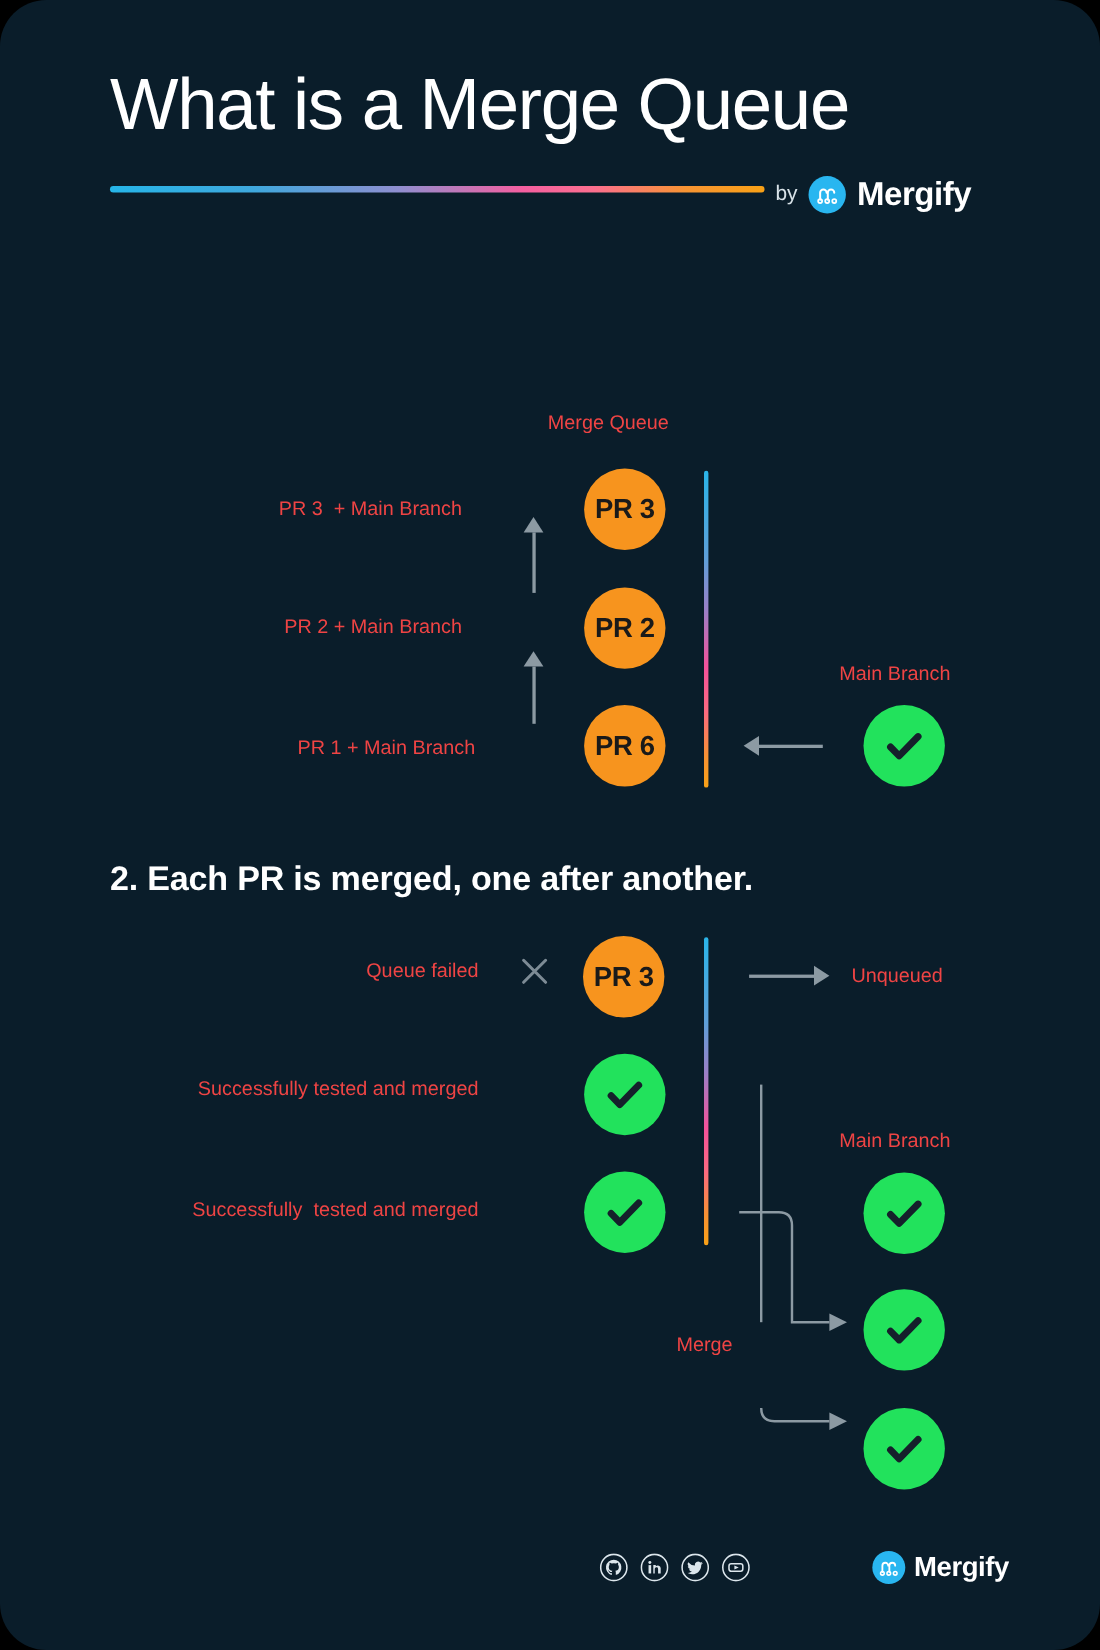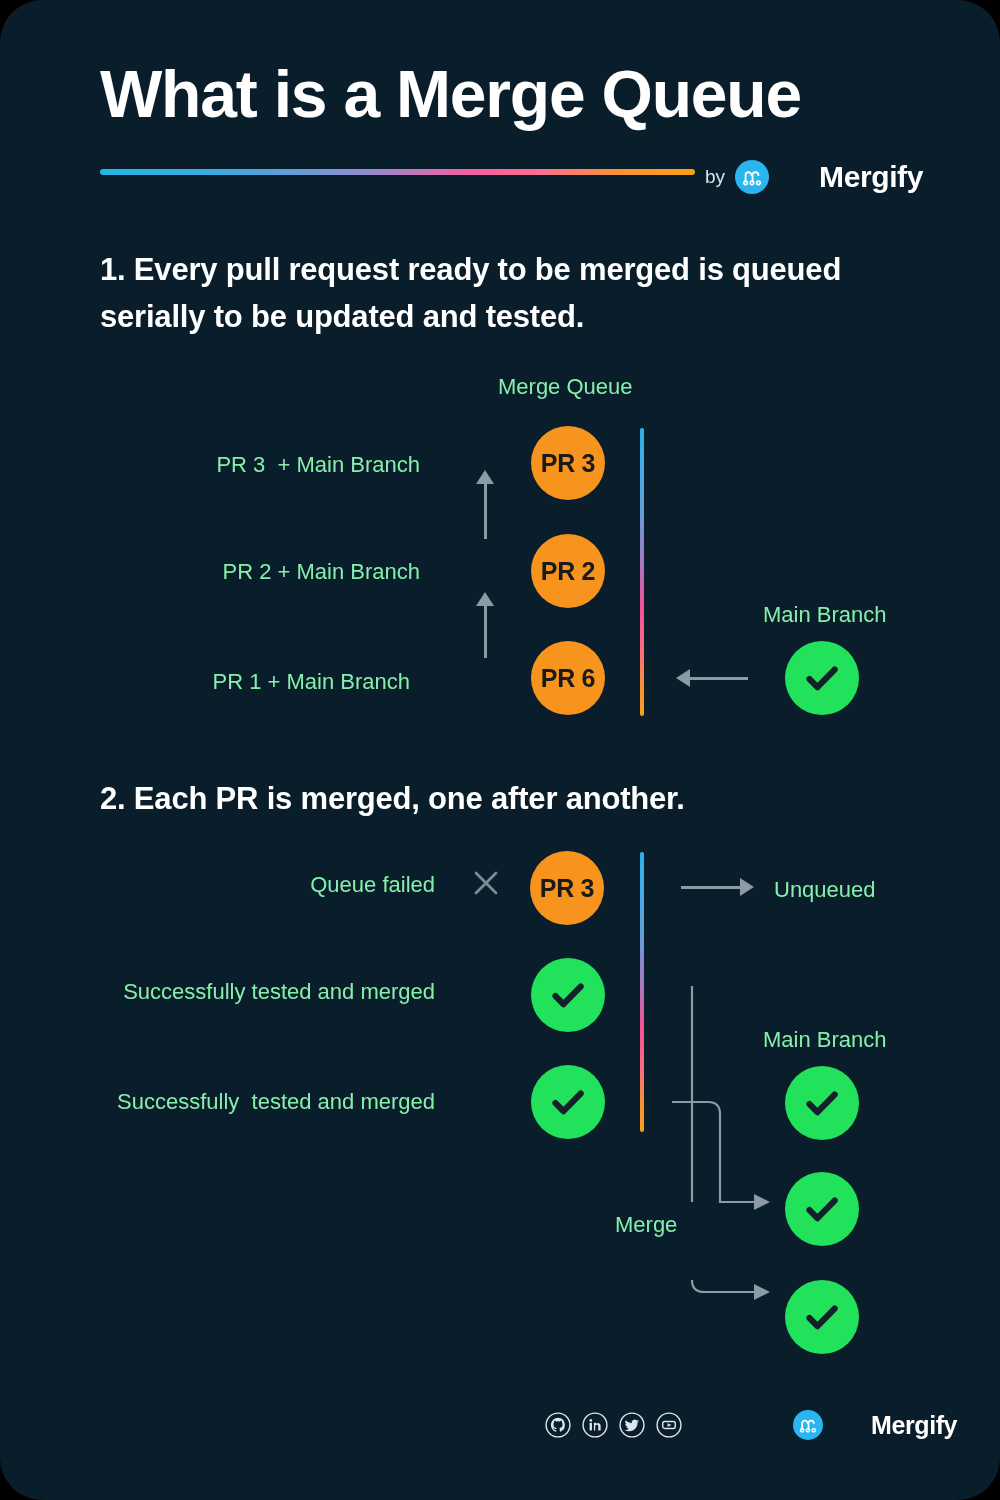--- a/index.html
+++ b/index.html
@@ -13,53 +13,53 @@
     width:1000px; height:1500px;
     background:#0a1d2a;
     border-radius:42px;
     overflow:hidden;
   }
 
   
   .title{
     position:absolute; left:100px; top:60px;
     width:830px;
-    font-size:66px; font-weight:bold; letter-spacing:-1.2px;
+    font-size:66px; font-weight:normal; letter-spacing:-1.2px;
     color:#ffffff; line-height:1.05;
   }
   .gradbar{
     position:absolute; left:100px; top:169px;
     width:595px; height:6px; border-radius:3px;
     background:linear-gradient(90deg,#26b5e8 0%,#3fa8dd 22%,#8f8fd0 44%,#f45fa0 63%,#fb6f8e 74%,#f79433 88%,#f9a116 100%);
   }
   .byline{
     position:absolute; left:705px; top:160px;
     display:flex; align-items:center; gap:10px;
   }
   .by-text{ color:#d8e2e8; font-size:19px; }
   .logo-badge{
     width:34px;height:34px;border-radius:50%;
     background:#29b6f0; display:flex;align-items:center;justify-content:center;
   }
-  .logo-word{ color:#ffffff; font-size:30px; font-weight:bold; letter-spacing:-0.4px;margin-left:40px;}
+  .logo-word{ color:#ffffff; font-size:30px; font-weight:bold; letter-spacing:-0.4px;}
 
   
   .sec-head{
     position:absolute; left:100px;
     width:830px;
     color:#ffffff; font-size:31px; font-weight:bold; line-height:1.52;
     letter-spacing:-0.2px;
   }
   #sec1-head{ top:246px; }
   #sec2-head{ top:775px; }
 
   
   .lbl{
     position:absolute;
-    color:#86efac; font-size:22px; white-space:pre;
+    color:#ef4444; font-size:18px; white-space:pre;
   }
   .lbl.r{ text-align:right; }
 
   .circle{
     position:absolute;
     border-radius:50%;
     display:flex; align-items:center; justify-content:center;
   }
   .pr{
     background:#f7941e; color:#1a1a1a;
@@ -120,29 +120,28 @@
       <svg width="22" height="22" viewBox="0 0 24 24">
         <path d="M5 17V10a3.2 3.2 0 016.4 0M12.6 17V10a3.2 3.2 0 016.4 0" stroke="#fff" stroke-width="2" fill="none" stroke-linecap="round"></path>
         <circle cx="5" cy="18.3" r="2" fill="none" stroke="#fff" stroke-width="1.7"></circle>
         <circle cx="12" cy="18.3" r="2" fill="none" stroke="#fff" stroke-width="1.7"></circle>
         <circle cx="19" cy="18.3" r="2" fill="none" stroke="#fff" stroke-width="1.7"></circle>
       </svg>
     </span>
     <span class="logo-word">Mergify</span>
   </div>
 
-  <div class="sec-head" id="sec1-head">1. Every pull request ready to be merged is queued serially to be updated and tested.</div>
 
   <div class="lbl" style="left:498px;top:374px;">Merge Queue</div>
 
   <div class="qline" style="left:640px;top:428px;height:288px;"></div>
 
   <div class="lbl r" style="left:180px;top:452px;width:240px;">PR 3  + Main Branch</div>
   <div class="lbl r" style="left:180px;top:559px;width:240px;">PR 2 + Main Branch</div>
-  <div class="lbl r" style="left:170px;top:669px;width:240px;">PR 1 + Main Branch</div>
+  <div class="lbl r" style="left:192px;top:669px;width:240px;">PR 1 + Main Branch</div>
 
   <div class="upstem" style="left:484px;top:484px;height:55px;"></div>
   <div class="uphead" style="left:476px;top:470px;"></div>
   <div class="upstem" style="left:484px;top:606px;height:52px;"></div>
   <div class="uphead" style="left:476px;top:592px;"></div>
 
   <div class="circle pr" style="left:531px;top:426px;width:74px;height:74px;">PR 3</div>
   <div class="circle pr" style="left:531px;top:534px;width:74px;height:74px;">PR 2</div>
   <div class="circle pr" style="left:531px;top:641px;width:74px;height:74px;">PR 6</div>
 

